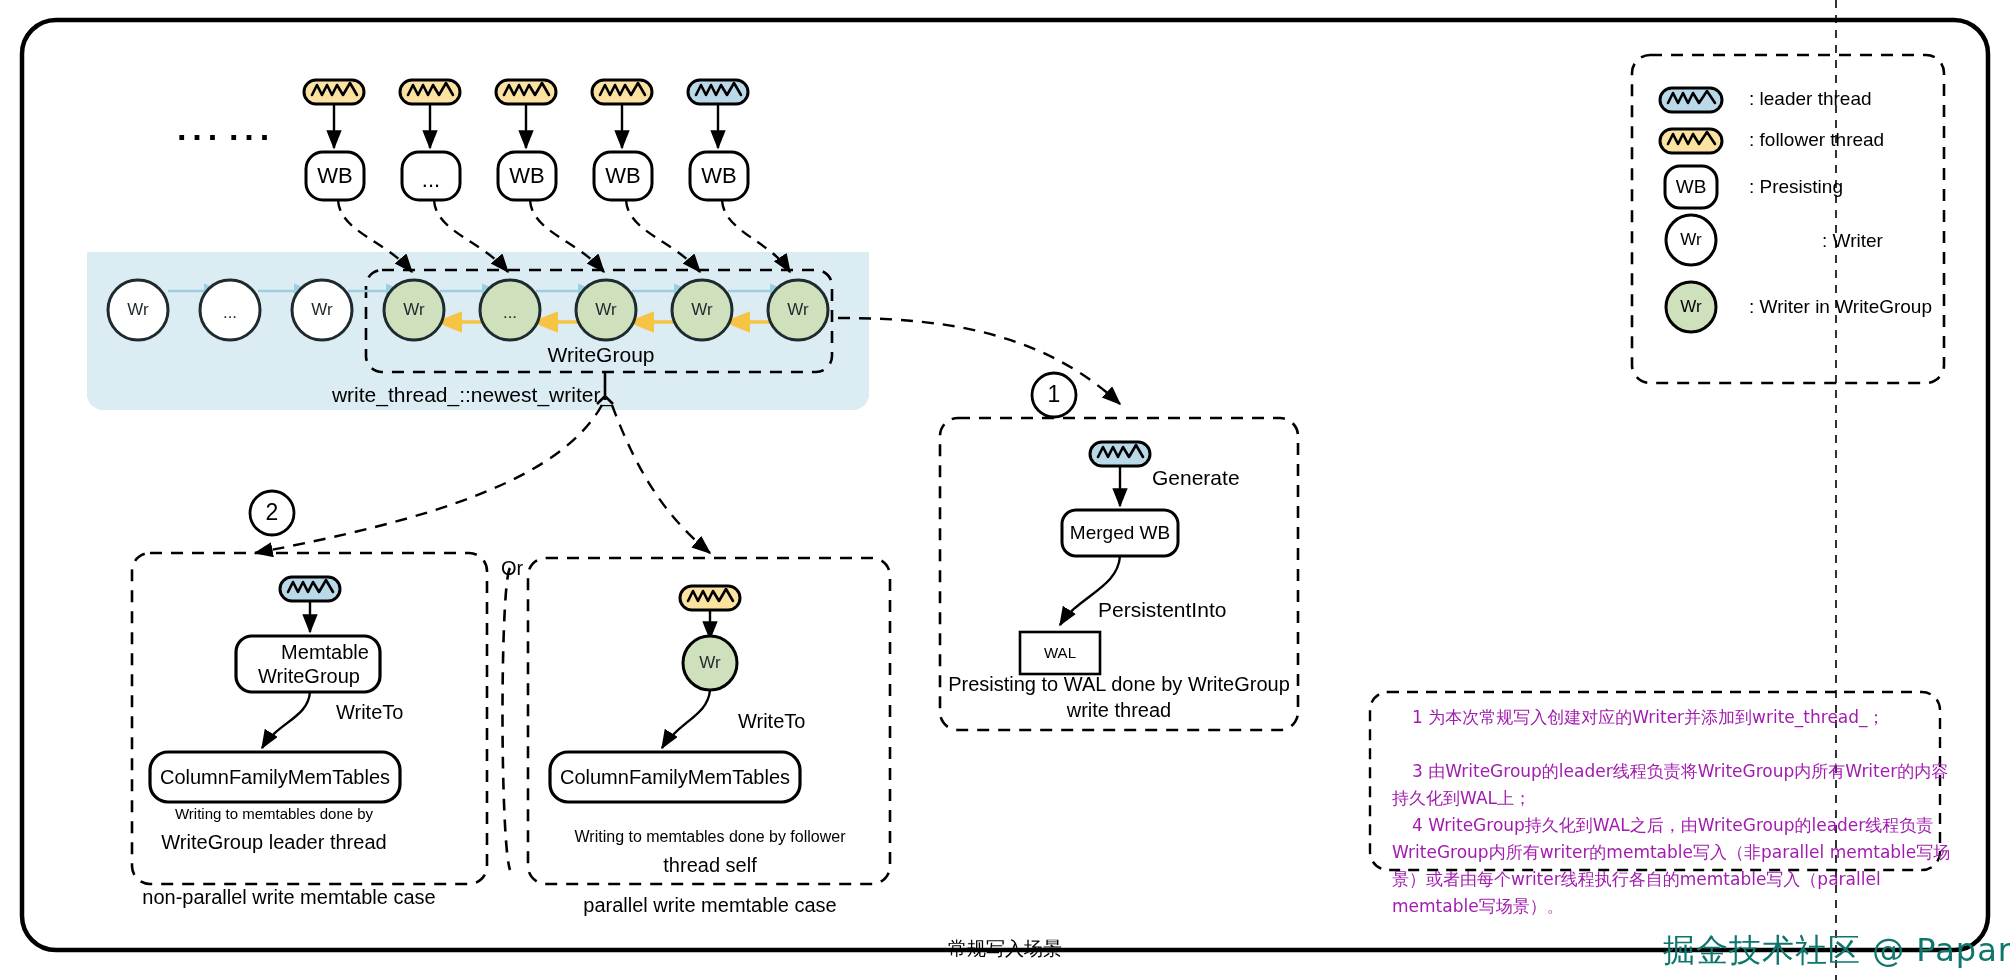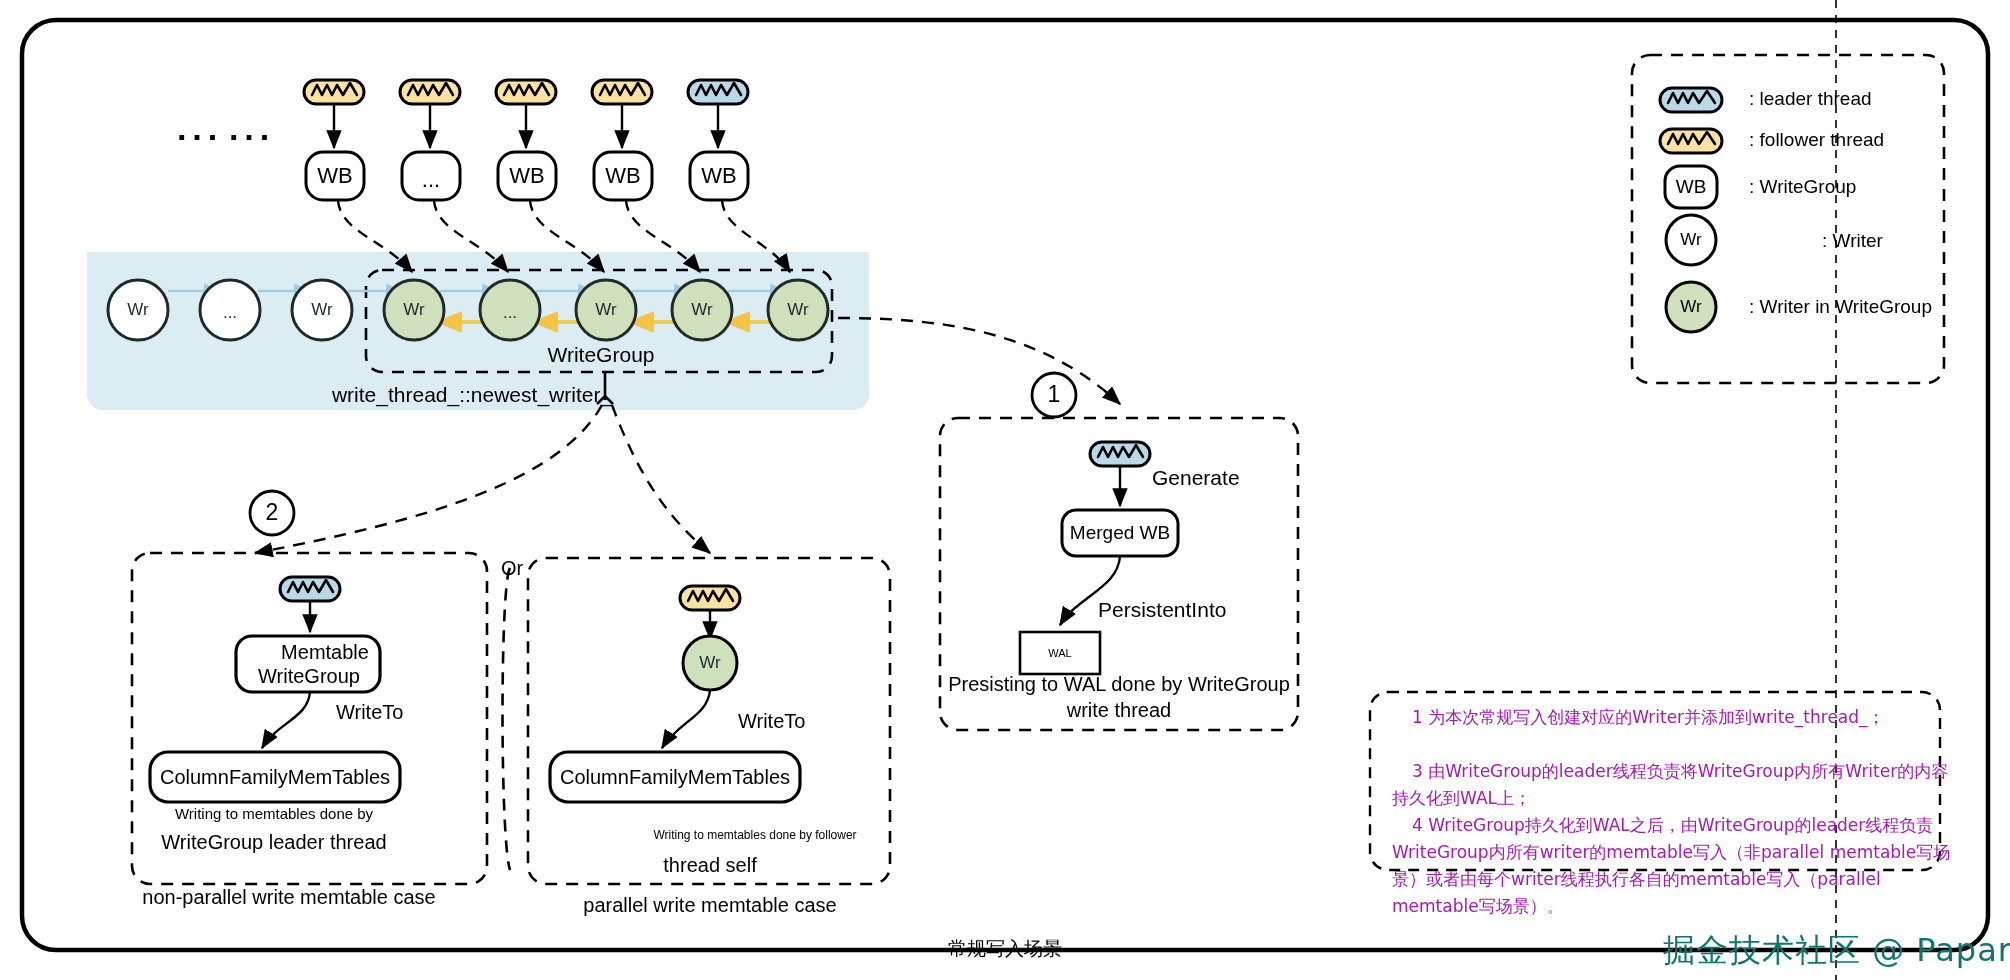--- a/index.html
+++ b/index.html
@@ -186,49 +186,49 @@
 <div class="node-txt" style="left:798px;top:310px;font-size:17px;color:#1f2a2e;">Wr</div>
 
 <div class="lbl ctr" style="left:601px;top:343px;font-size:21px;">WriteGroup</div>
 
 <div class="lbl ctr" style="left:472px;top:383px;font-size:21px;">write_thread_::newest_writer_</div>
 
 <div class="node-txt" style="left:1054px;top:395px;font-size:23px;">1</div>
 <div class="lbl" style="left:1152px;top:466px;font-size:21px;text-align:center;">Generate</div>
 <div class="node-txt" style="left:1120px;top:533px;font-size:19px;">Merged WB</div>
 <div class="lbl" style="left:1098px;top:598px;font-size:21px;">PersistentInto</div>
-<div class="node-txt" style="left:1060px;top:653px;font-size:11px;">WAL</div>
+<div class="node-txt" style="left:1060px;top:653px;font-size:15px;">WAL</div>
 <div class="lbl ctr" style="left:1119px;top:673px;font-size:20px;">Presisting to WAL done by WriteGroup</div>
 <div class="lbl ctr" style="left:1119px;top:699px;font-size:20px;">write thread</div>
 
 <div class="node-txt" style="left:272px;top:513px;font-size:23px;">2</div>
 <div class="lbl" style="left:501px;top:557px;font-size:20px;">Or</div>
 
 <div class="node-txt" style="left:309px;top:652px;font-size:20px;margin-left:16px;">Memtable</div>
 <div class="node-txt" style="left:309px;top:676px;font-size:20px;">WriteGroup</div>
 <div class="lbl" style="left:336px;top:701px;font-size:20px;">WriteTo</div>
 <div class="node-txt" style="left:275px;top:777px;font-size:20px;">ColumnFamilyMemTables</div>
 <div class="lbl ctr" style="left:274px;top:805px;font-size:15px;">Writing to memtables done by</div>
 <div class="lbl ctr" style="left:274px;top:831px;font-size:20px;">WriteGroup leader thread</div>
 <div class="lbl ctr" style="left:289px;top:886px;font-size:20px;">non-parallel write memtable case</div>
 
 <div class="node-txt" style="left:710px;top:663px;font-size:17px;color:#1f2a2e;">Wr</div>
 <div class="lbl" style="left:738px;top:710px;font-size:20px;">WriteTo</div>
 <div class="node-txt" style="left:675px;top:777px;font-size:20px;">ColumnFamilyMemTables</div>
-<div class="lbl ctr" style="left:710px;top:828px;font-size:12px;margin-left:45px;">Writing to memtables done by follower</div>
+<div class="lbl ctr" style="left:710px;top:828px;font-size:16px;">Writing to memtables done by follower</div>
 <div class="lbl ctr" style="left:710px;top:854px;font-size:20px;">thread self</div>
 <div class="lbl ctr" style="left:710px;top:894px;font-size:20px;">parallel write memtable case</div>
 
 <div class="node-txt" style="left:1691px;top:187px;font-size:19px;">WB</div>
 <div class="node-txt" style="left:1691px;top:240px;font-size:17px;">Wr</div>
 <div class="node-txt" style="left:1691px;top:307px;font-size:17px;">Wr</div>
 
 <div class="legend-txt" style="left:1749px;top:88px;">: leader thread</div>
 <div class="legend-txt" style="left:1749px;top:129px;">: follower thread</div>
-<div class="legend-txt" style="left:1749px;top:176px;">: WriteGroup</div>
+<div class="legend-txt" style="left:1749px;top:176px;">: Presisting</div>
 <div class="legend-txt" style="left:1822px;top:230px;">: Writer</div>
 <div class="legend-txt" style="left:1749px;top:296px;">: Writer in WriteGroup</div>
 
 <div class="cnbox-txt zh" style="left:1392px;top:704px;text-indent:20px;">1 为本次常规写入创建对应的Writer并添加到write_thread_；</div>
 <div class="cnbox-txt zh" style="left:1392px;top:758px;text-indent:20px;">3 由WriteGroup的leader线程负责将WriteGroup内所有Writer的内容持久化到WAL上；</div>
 <div class="cnbox-txt zh" style="left:1392px;top:812px;text-indent:20px;">4 WriteGroup持久化到WAL之后，由WriteGroup的leader线程负责WriteGroup内所有writer的memtable写入（非parallel memtable写场景）或者由每个writer线程执行各自的memtable写入（parallel memtable写场景）。</div>
 
 <div class="lbl ctr zh" style="left:1005px;top:936px;font-size:19px;">常规写入场景</div>
 <div class="watermark zh" style="left:1663px;top:929px;">掘金技术社区 @ Paparazi</div>
 

